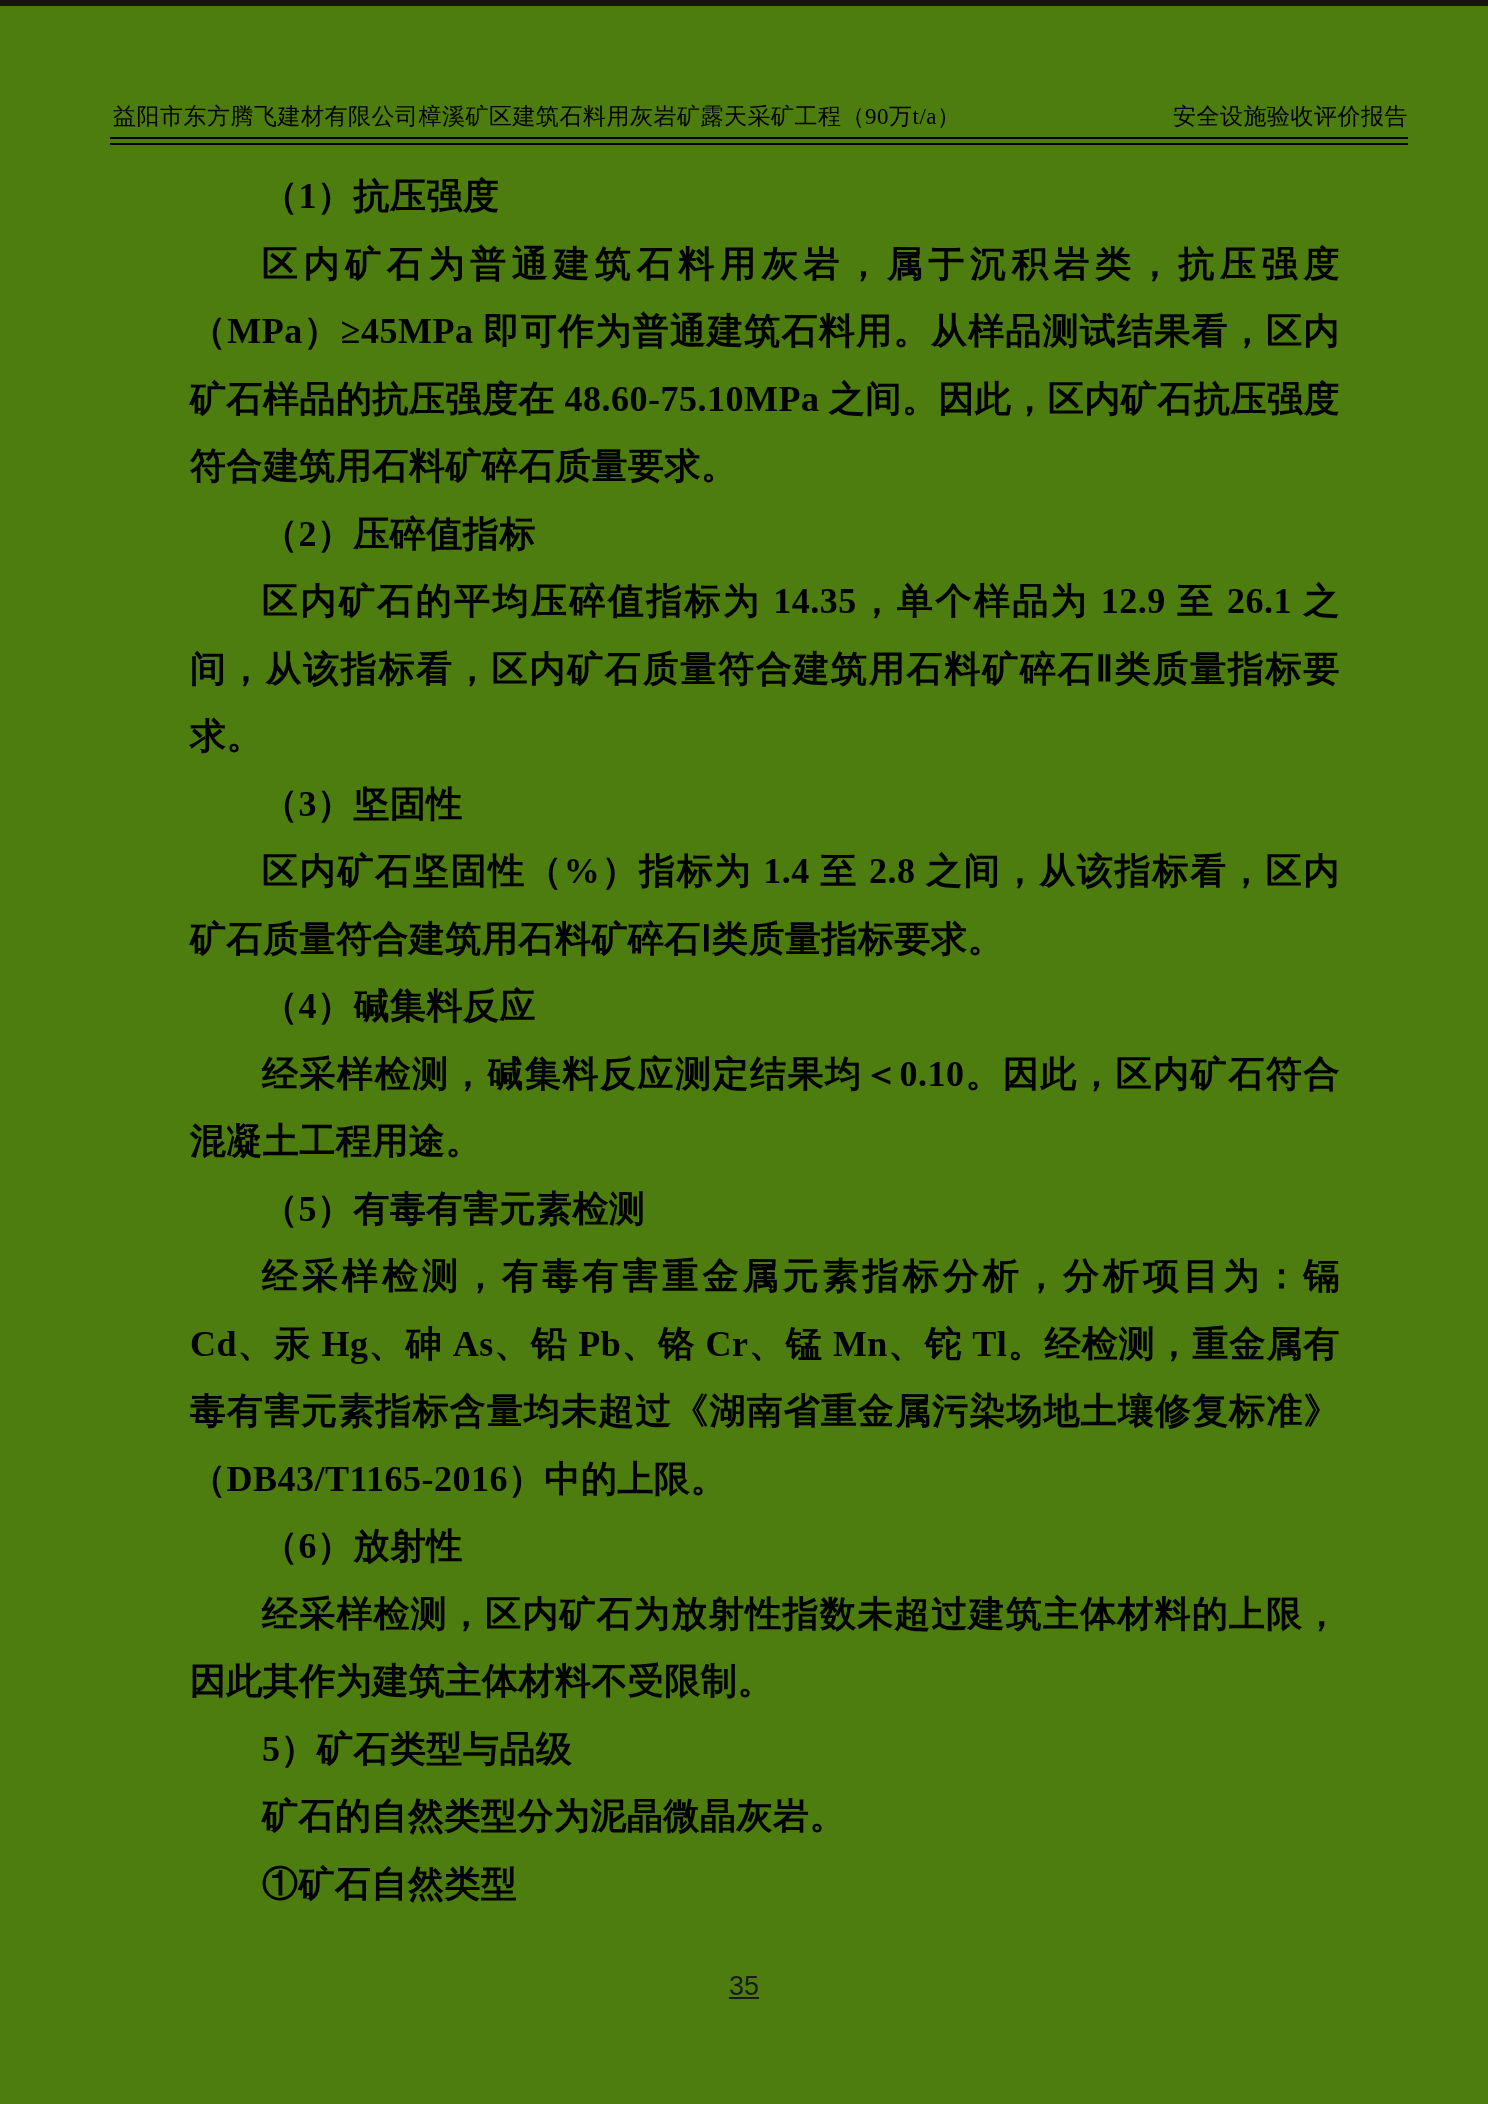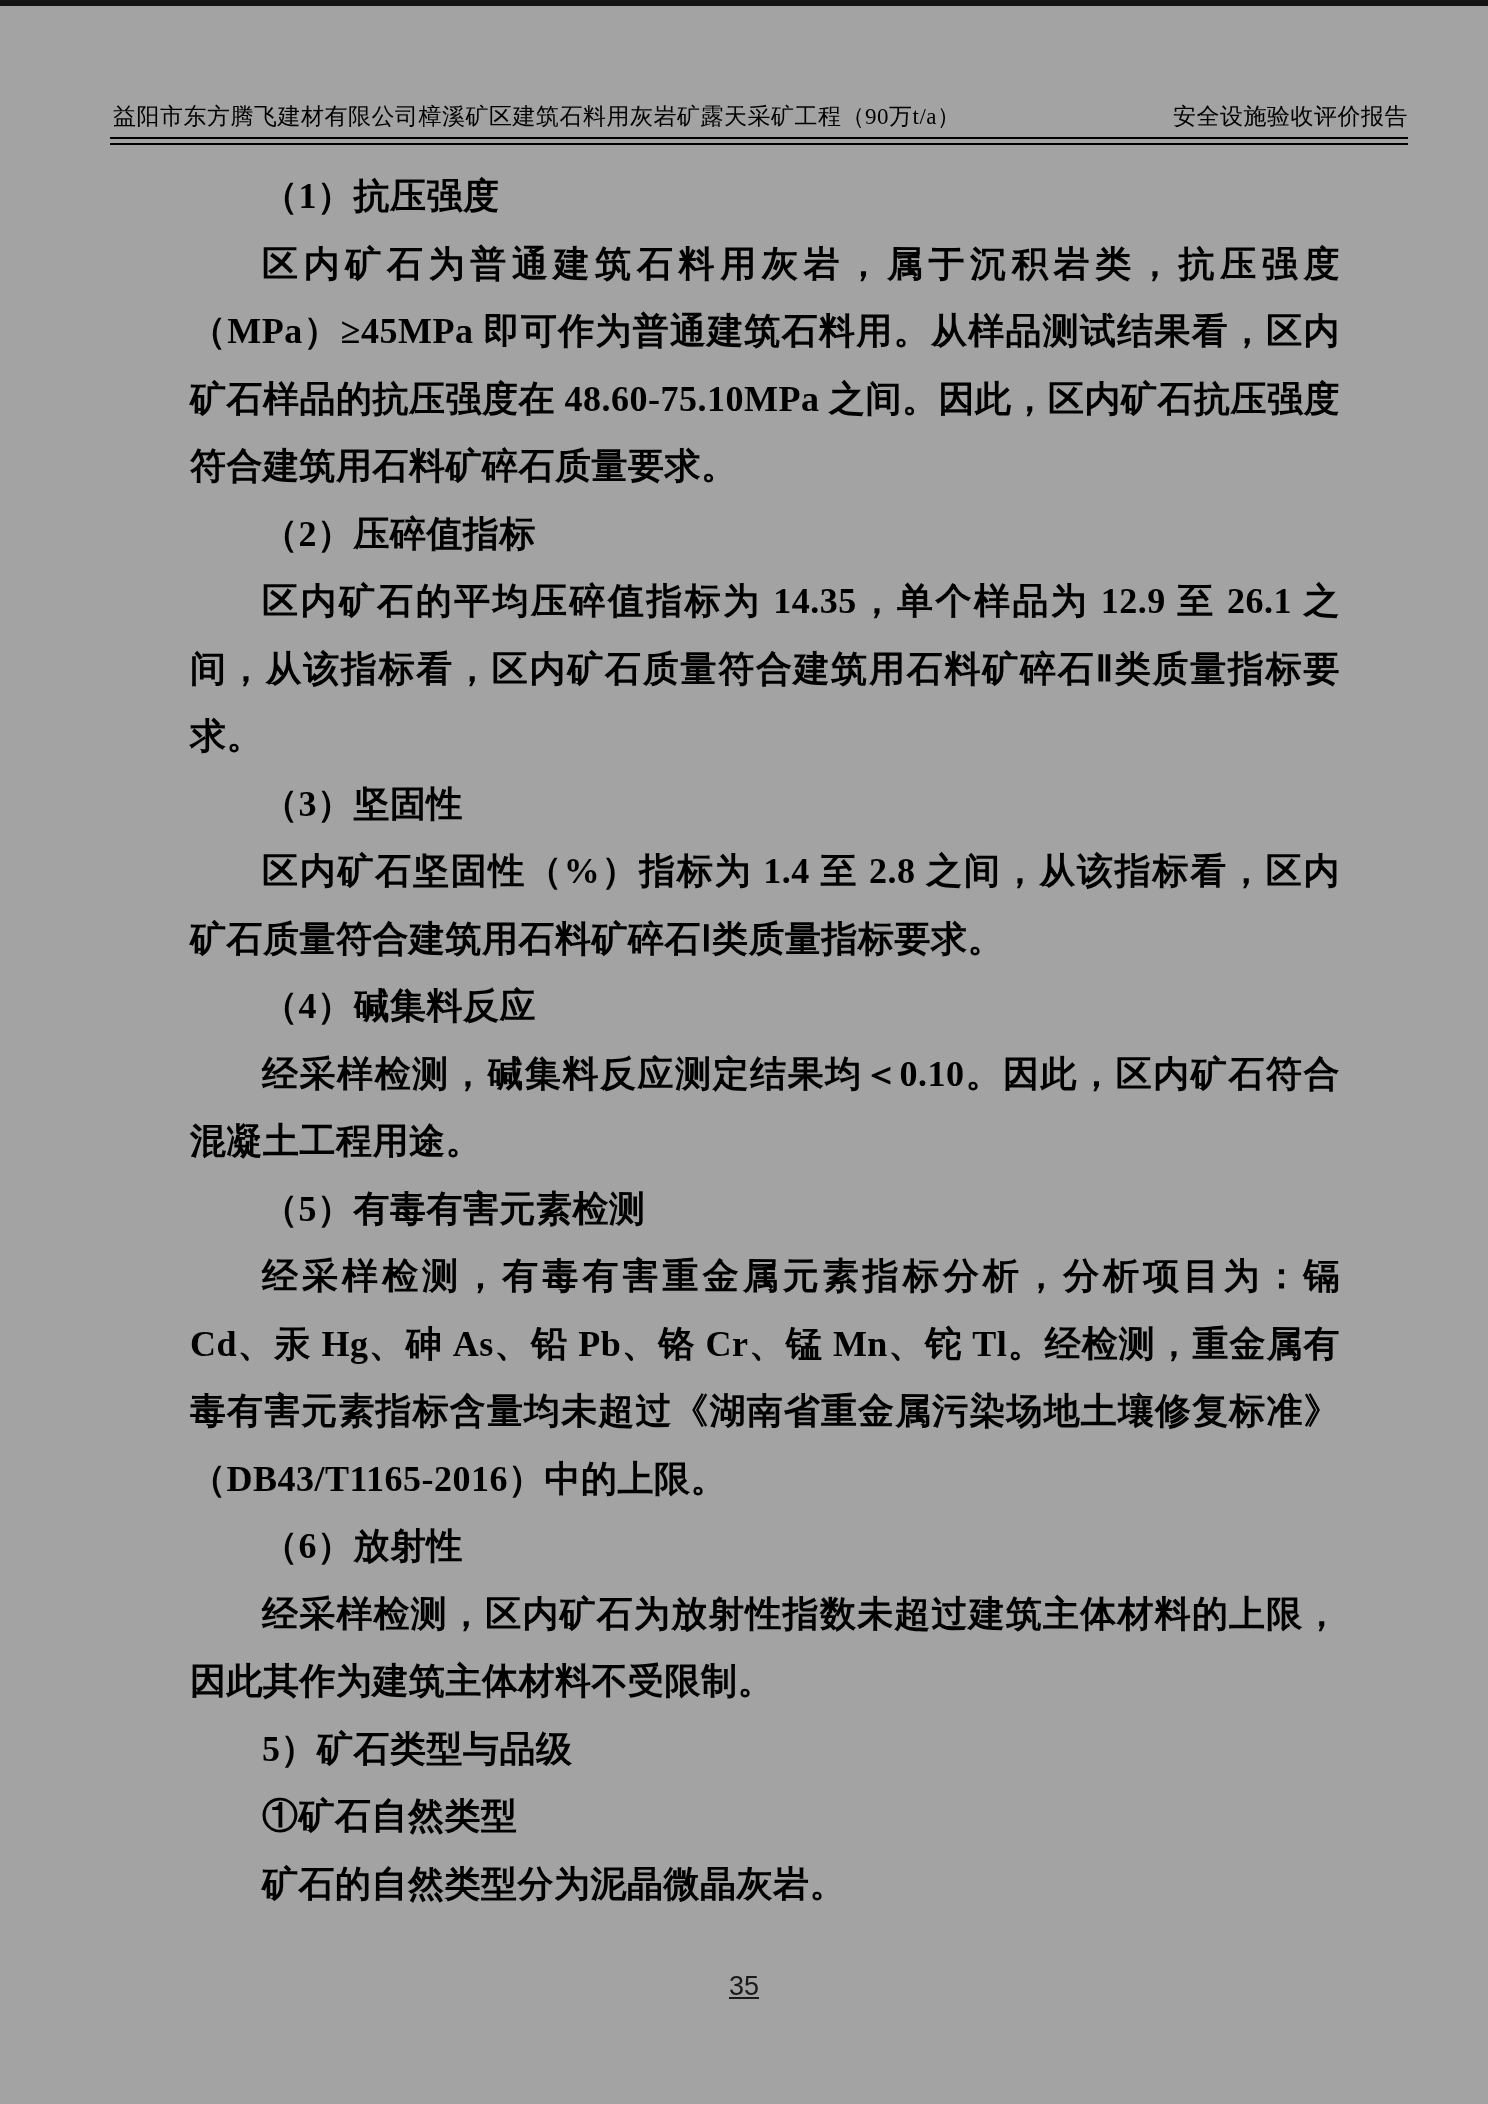--- a/index.html
+++ b/index.html
@@ -5,21 +5,21 @@
   html, body {
     margin: 0;
     padding: 0;
     background: #e8e8e8;
   }
   .page {
     position: relative;
     width: 1488px;
     height: 2104px;
     margin: 0 auto;
-    background: #a3a3a3;
+    background: #4d7c0f;
     overflow: hidden;
     font-family: "Liberation Serif", serif;
     color: #000000;
   }
   .scan-bar-top {
     position: absolute;
     top: 0;
     left: 0;
     width: 1488px;
     height: 6px;
@@ -96,21 +96,21 @@
     <p>区内矿石的平均压碎值指标为 14.35，单个样品为 12.9 至 26.1 之间，从该指标看，区内矿石质量符合建筑用石料矿碎石Ⅱ类质量指标要求。</p>
     <p>（3）坚固性</p>
     <p>区内矿石坚固性（%）指标为 1.4 至 2.8 之间，从该指标看，区内矿石质量符合建筑用石料矿碎石Ⅰ类质量指标要求。</p>
     <p>（4）碱集料反应</p>
     <p>经采样检测，碱集料反应测定结果均＜0.10。因此，区内矿石符合混凝土工程用途。</p>
     <p>（5）有毒有害元素检测</p>
     <p>经采样检测，有毒有害重金属元素指标分析，分析项目为：镉 Cd、汞 Hg、砷 As、铅 Pb、铬 Cr、锰 Mn、铊 Tl。经检测，重金属有毒有害元素指标含量均未超过《湖南省重金属污染场地土壤修复标准》（DB43/T1165-2016）中的上限。</p>
     <p>（6）放射性</p>
     <p>经采样检测，区内矿石为放射性指数未超过建筑主体材料的上限，因此其作为建筑主体材料不受限制。</p>
     <p>5）矿石类型与品级</p>
+    <p>矿石的自然类型分为泥晶微晶灰岩。</p>
     <p>①矿石自然类型</p>
-    <p>矿石的自然类型分为泥晶微晶灰岩。</p>
   </div>
 
   <div class="footer">
     <span class="page-number">35</span>
   </div>
 
 </div>
 
 </body></html>

